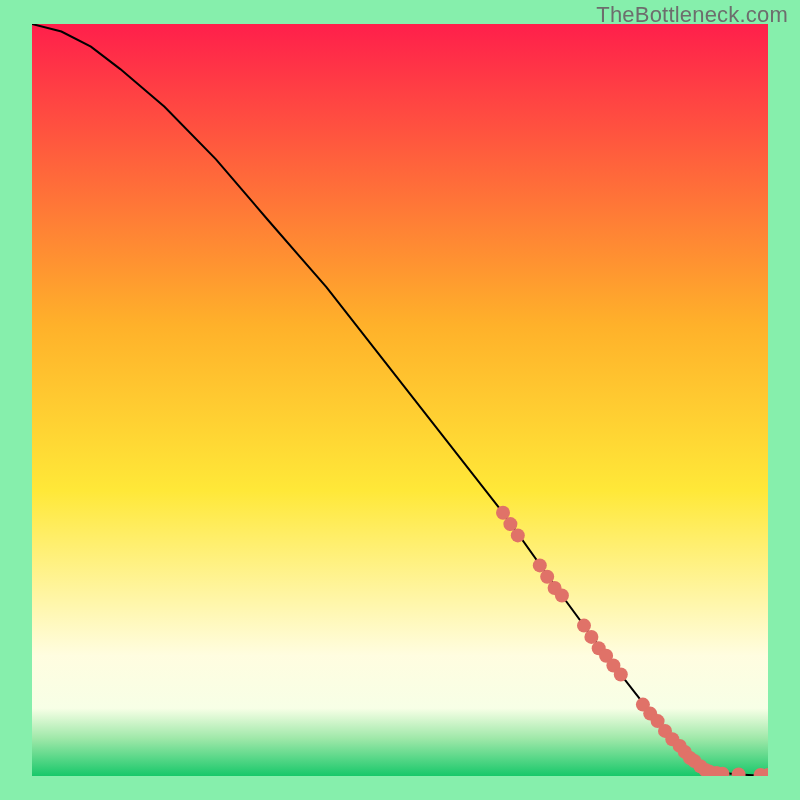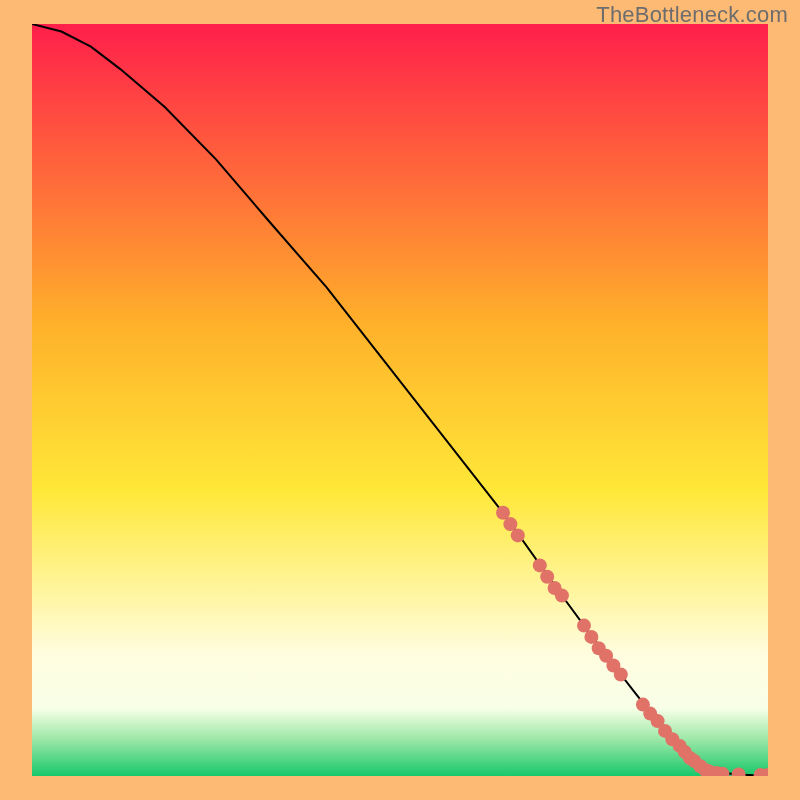--- a/index.html
+++ b/index.html
@@ -8,21 +8,21 @@
     background: #000;
     width: 800px;
     height: 800px;
     overflow: hidden;
     font-family: Arial, Helvetica, sans-serif;
   }
   .frame {
     position: relative;
     width: 800px;
     height: 800px;
-    background: #fdba74;
+    background: #86efac;
   }
   .watermark {
     position: absolute;
     top: 2px;
     right: 12px;
     color: #6d6d6d;
     font-size: 22px;
     font-weight: 500;
     letter-spacing: 0.2px;
     z-index: 3;

